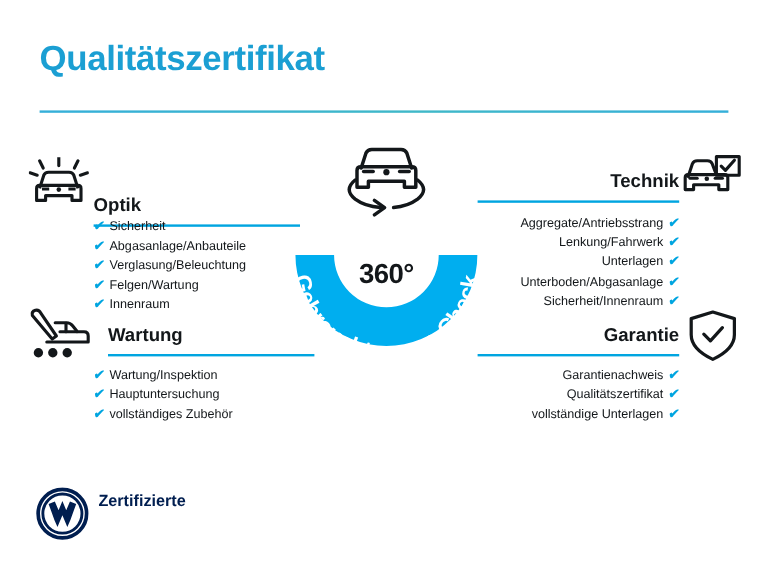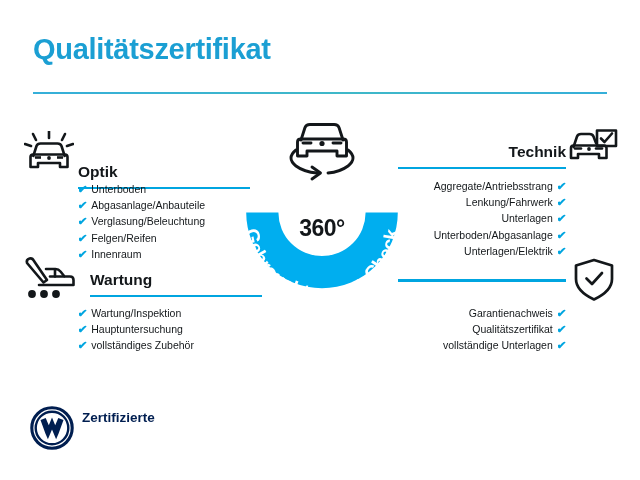--- a/index.html
+++ b/index.html
@@ -139,24 +139,24 @@
         <line x1="33" y1="26.5" x2="39" y2="26.5"></line>
       </g>
       <circle cx="25" cy="27" r="1.9" fill="#13171A"></circle>
     </svg>
   </div>
   <div class="sect" id="sec-optik">
     <div class="sect-title">Optik</div>
     <div class="sect-rule"></div>
   </div>
   <div class="list left" id="list-optik">
-    <div class="item"><span class="chk">✔</span><span>Unterboden</span></div>
+    <div class="item"><span class="chk">✔</span><span>Sicherheit</span></div>
     <div class="item"><span class="chk">✔</span><span>Abgasanlage/Anbauteile</span></div>
     <div class="item"><span class="chk">✔</span><span>Verglasung/Beleuchtung</span></div>
-    <div class="item"><span class="chk">✔</span><span>Felgen/Reifen</span></div>
+    <div class="item"><span class="chk">✔</span><span>Felgen/Wartung</span></div>
     <div class="item"><span class="chk">✔</span><span>Innenraum</span></div>
   </div>
 
   <div class="icon" id="icon-wartung">
     <svg width="54" height="44" viewBox="0 0 54 44">
       <g stroke="#13171A" stroke-width="2.6" fill="none" stroke-linejoin="round" stroke-linecap="round">
         <path d="M5 7 Q4 3.5 7.5 2.5 Q10.5 1.8 12 5 L25 24 L21.5 26.5 L5 7 Z"></path>
         <path d="M24 13 L33.5 13 Q36.5 13 38.5 15.5 L42.5 20.5 L48 20.5 Q51.5 20.5 51.5 24 L51.5 29 L17 29"></path>
         <line x1="28" y1="20.5" x2="42" y2="20.5"></line>
         <line x1="33" y1="13.5" x2="33" y2="20.5"></line>
@@ -193,32 +193,33 @@
   </div>
   <div class="sect" id="sec-technik">
     <div class="sect-title">Technik</div>
     <div class="sect-rule"></div>
   </div>
   <div class="list right" id="list-technik">
     <div class="item"><span>Aggregate/Antriebsstrang</span><span class="chk">✔</span></div>
     <div class="item"><span>Lenkung/Fahrwerk</span><span class="chk">✔</span></div>
     <div class="item"><span>Unterlagen</span><span class="chk">✔</span></div>
     <div class="item"><span>Unterboden/Abgasanlage</span><span class="chk">✔</span></div>
-    <div class="item"><span>Unterlagen/Elektrik</span><span class="chk">✔</span></div>
+    <div class="item"><span>Sicherheit/Innenraum</span><span class="chk">✔</span></div>
   </div>
 
   <div class="icon" id="icon-garantie">
     <svg width="44" height="46" viewBox="0 0 44 46">
       <g stroke="#13171A" stroke-width="2.7" fill="none" stroke-linejoin="round" stroke-linecap="round">
         <path d="M22 3 L40 8.5 L40 22 Q40 34 22 42.5 Q4 34 4 22 L4 8.5 Z"></path>
         <path d="M14.5 21.5 L20 27 L30 16"></path>
       </g>
     </svg>
   </div>
   <div class="sect" id="sec-garantie">
+    <div class="sect-title">Garantie</div>
     <div class="sect-rule"></div>
   </div>
   <div class="list right" id="list-garantie">
     <div class="item"><span>Garantienachweis</span><span class="chk">✔</span></div>
     <div class="item"><span>Qualitätszertifikat</span><span class="chk">✔</span></div>
     <div class="item"><span>vollständige Unterlagen</span><span class="chk">✔</span></div>
   </div>
 
   <div id="badge">
     <svg width="200" height="205" viewBox="0 0 200 205">

